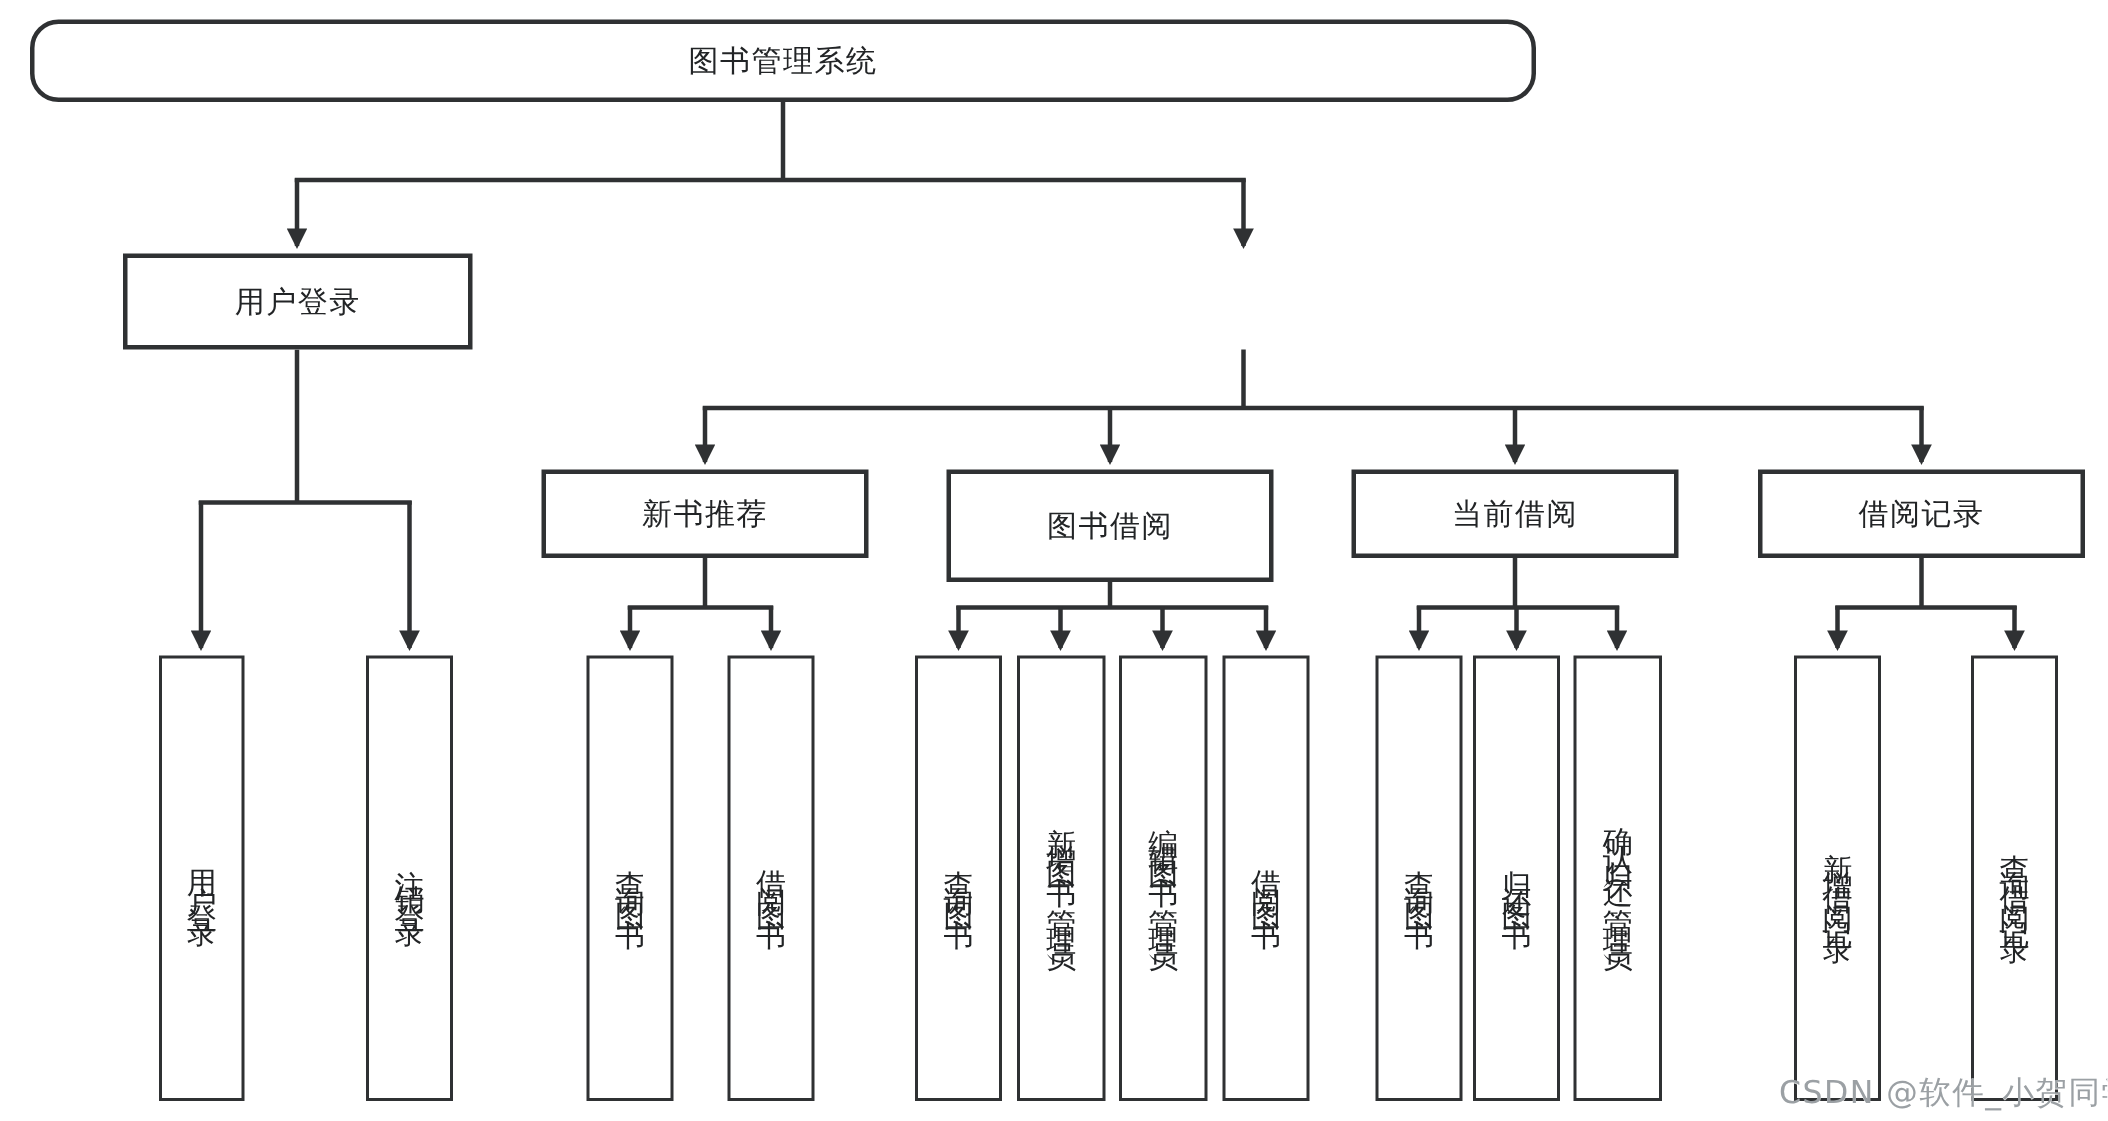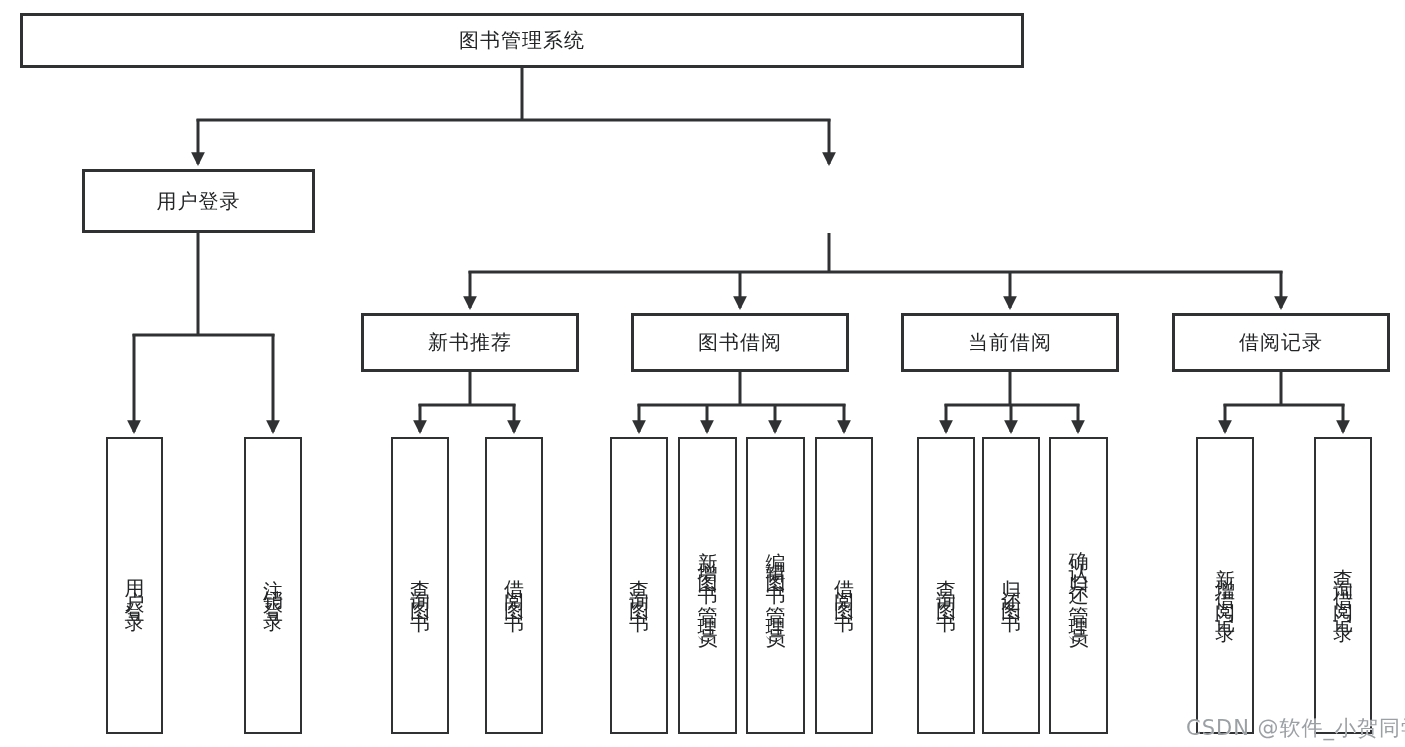--- a/index.html
+++ b/index.html
@@ -90,32 +90,32 @@
       <line x1="1011" y1="404" x2="1011" y2="432" marker-end="url(#arw)"></line>
       <line x1="1078" y1="404" x2="1078" y2="432" marker-end="url(#arw)"></line>
 
       <line x1="1281" y1="372" x2="1281" y2="405"></line>
       <line x1="1223.5" y1="405" x2="1344.5" y2="405"></line>
       <line x1="1225" y1="404" x2="1225" y2="432" marker-end="url(#arw)"></line>
       <line x1="1343" y1="404" x2="1343" y2="432" marker-end="url(#arw)"></line>
     </g>
   </svg>
 
-  <div class="box" style="left:20px;top:13px;width:1004px;height:55px;">
+  <div class="box" style="left:20px;top:13px;width:1004px;height:55px;border-radius:19px;">
     <span>图书管理系统</span>
   </div>
 
   <div class="box" style="left:82px;top:169px;width:233px;height:64px;">
     <span>用户登录</span>
   </div>
 
   <div class="box" style="left:361px;top:313px;width:218px;height:59px;">
     <span>新书推荐</span>
   </div>
-  <div class="box" style="left:631px;top:313px;width:218px;height:59px;align-items:center;">
+  <div class="box" style="left:631px;top:313px;width:218px;height:75px;align-items:center;">
     <span>图书借阅</span>
   </div>
   <div class="box" style="left:901px;top:313px;width:218px;height:59px;">
     <span>当前借阅</span>
   </div>
   <div class="box" style="left:1172px;top:313px;width:218px;height:59px;">
     <span>借阅记录</span>
   </div>
 
   <div class="box leaf" style="left:106px;top:437px;width:57px;height:297px;">

